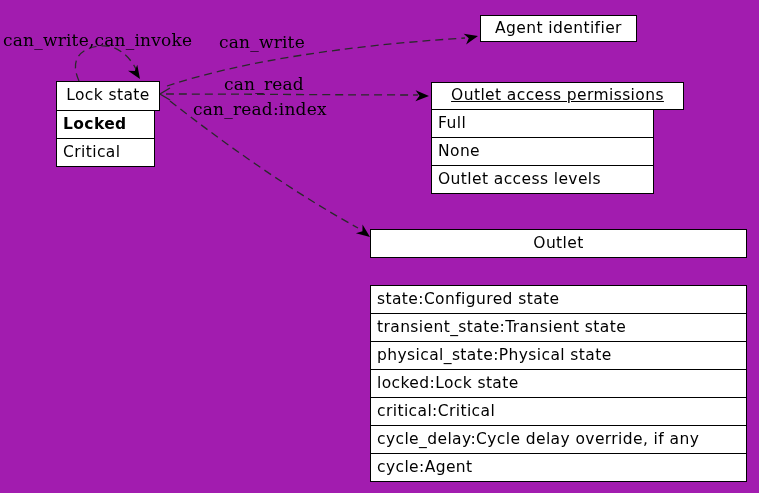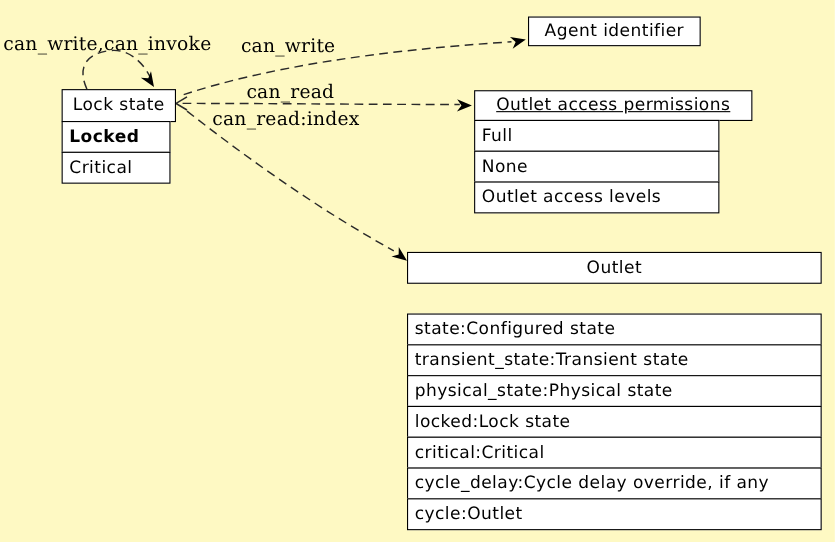--- a/index.html
+++ b/index.html
@@ -1,18 +1,18 @@
 <!DOCTYPE html>
 <html><head>
 <meta charset="utf-8">
 <style>
   html,body { margin:0; padding:0; background:#ffffff; }
   #canvas {
     position:relative; width:759px; height:493px;
-    background:#fef9c3; overflow:hidden;
+    background:#a21caf; overflow:hidden;
     font-family:"DejaVu Sans", sans-serif; color:#000;
   }
   #edges { position:absolute; left:0; top:0; width:759px; height:493px; pointer-events:none; }
   .node {
     position:absolute; box-sizing:border-box;
     background:#ffffff; border:1px solid #000000;
     font-size:15.5px; letter-spacing:0.4px; line-height:1;
     display:flex; align-items:center; white-space:nowrap;
   }
   .node.titled { justify-content:center; }
@@ -62,15 +62,15 @@
   <div class="node field" style="left:431px; top:137px; width:223px; height:29px;">None</div>
   <div class="node field" style="left:431px; top:165px; width:223px; height:29px;">Outlet access levels</div>
 
   <div class="node titled" style="left:370px; top:229px; width:377px; height:29px;">Outlet</div>
   <div class="node field" style="left:370px; top:285px; width:377px; height:29px;">state:Configured state</div>
   <div class="node field" style="left:370px; top:313px; width:377px; height:29px;">transient_state:Transient state</div>
   <div class="node field" style="left:370px; top:341px; width:377px; height:29px;">physical_state:Physical state</div>
   <div class="node field" style="left:370px; top:369px; width:377px; height:29px;text-align:right;">locked:Lock state</div>
   <div class="node field" style="left:370px; top:397px; width:377px; height:29px;">critical:Critical</div>
   <div class="node field" style="left:370px; top:425px; width:377px; height:29px;">cycle_delay:Cycle delay override, if any</div>
-  <div class="node field" style="left:370px; top:453px; width:377px; height:29px;">cycle:Outlet</div>
+  <div class="node field" style="left:370px; top:453px; width:377px; height:29px;">cycle:Agent</div>
 
 </div>
 
 </body></html>

